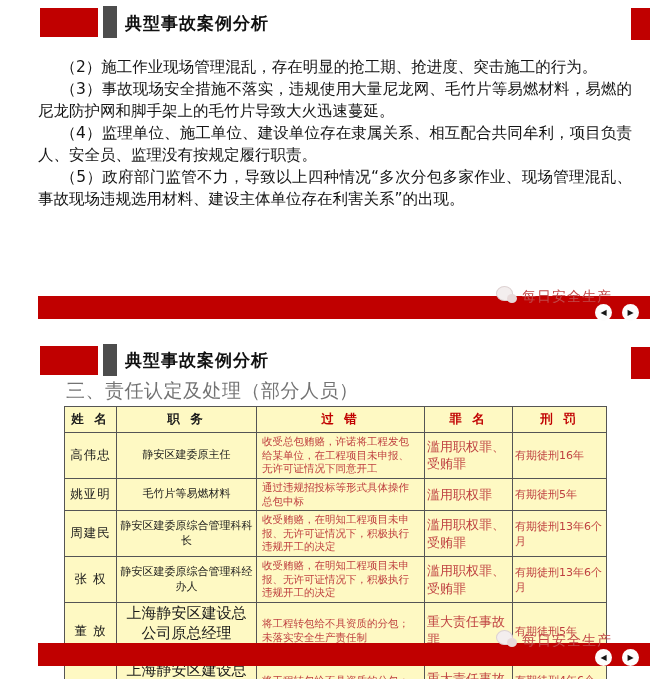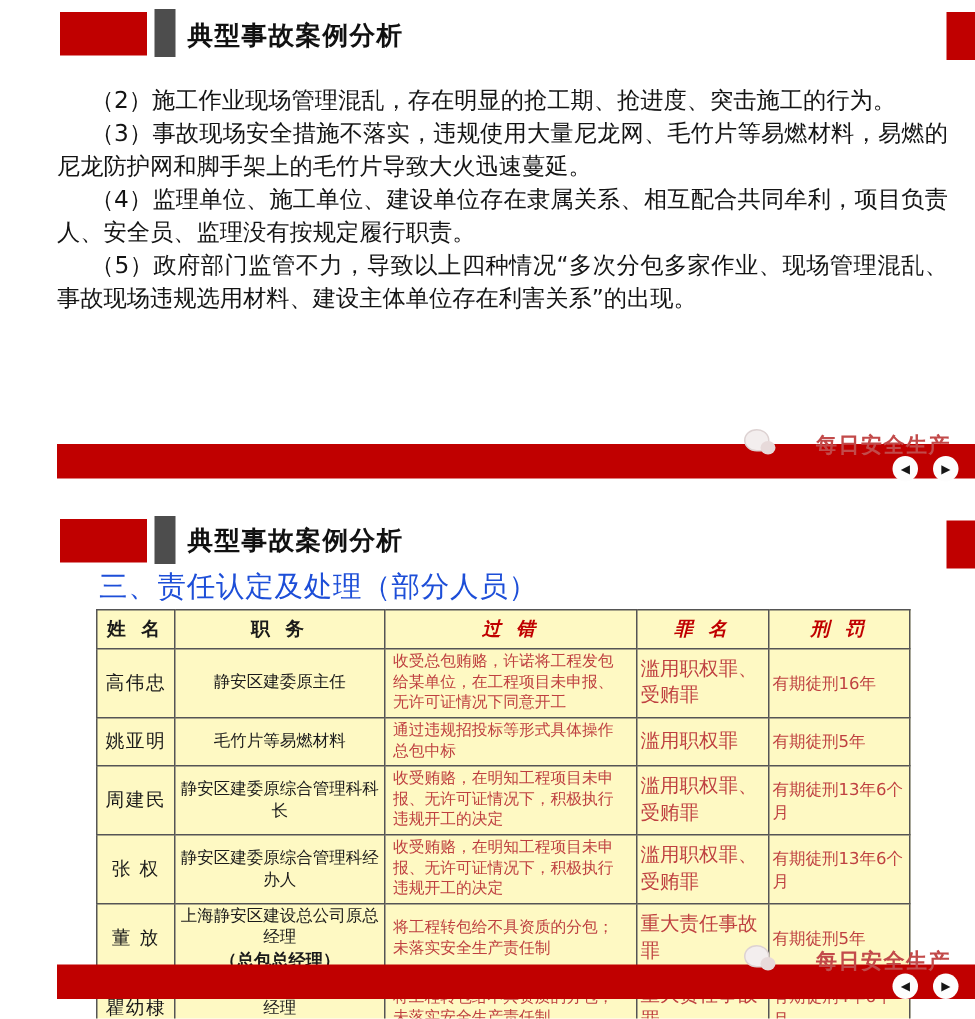--- a/index.html
+++ b/index.html
@@ -20,44 +20,44 @@
   .edge-red { position:absolute; right:0; width:19px; height:32px; background:#c00000; }
 
   
   .body-text { position:absolute; left:38px; top:56px; width:594px; font-size:15.5px; line-height:22px; color:#141414; text-align:justify; }
   .body-text p { text-indent:1.45em; }
 
   
   .footer-bar { position:absolute; left:38px; width:612px; height:23px; background:#c00000; }
 
   
-  .wm-text { position:absolute; font-size:14px; font-weight:bold; color:#c24a4a; letter-spacing:1px; white-space:nowrap; z-index:6;margin-left:22px; }
+  .wm-text { position:absolute; font-size:14px; font-weight:normal; color:#c24a4a; letter-spacing:1px; white-space:nowrap; z-index:6; }
   .wm-logo { position:absolute; width:22px; height:18px; z-index:6; }
   .wm-logo::before { content:""; position:absolute; left:0; top:0; width:15px; height:13px; background:#f3eeee; border:1px solid #ddd2d2; border-radius:50% 50% 10% 50%; }
   .wm-logo::after  { content:""; position:absolute; right:1px; bottom:1px; width:10px; height:9px; background:#e7dada; border-radius:50%; }
   .wm-nav { position:absolute; width:17px; height:17px; border-radius:50%; background:#fdfdfd; color:#151515; font-size:8px; line-height:17px; text-align:center; z-index:6; }
 
   
-  .section-heading { position:absolute; left:66px; top:378px; font-size:19px; color:#1d4ed8; letter-spacing:0.5px; white-space:nowrap; }
+  .section-heading { position:absolute; left:66px; top:378px; font-size:19px; color:#737373; letter-spacing:0.5px; white-space:nowrap; }
 
   table.resp { position:absolute; left:64px; top:406px; border-collapse:collapse; table-layout:fixed; background:#fef9c3; z-index:2; }
   table.resp th, table.resp td { border:1px solid #555; overflow:hidden; }
   table.resp th { font-size:12.5px; font-weight:bold; letter-spacing:3px; padding:2px; }
-  th.red-h { color:#c00000;font-style:italic; }
+  th.red-h { color:#c00000; }
   col.c-name   { width:52px; }
   col.c-pos    { width:140px; }
   col.c-fault  { width:168px; }
   col.c-crime  { width:88px; }
   col.c-pen    { width:94px; }
   td.name   { font-size:12.5px; text-align:center; color:#1a1a1a; letter-spacing:1px; }
   td.pos    { font-size:11px; text-align:center; color:#1a1a1a; line-height:1.3; padding:1px 3px; }
   td.fault  { font-size:10.5px; color:#bf4040; line-height:1.3; padding:2px 5px; text-align:left; }
   td.crime  { font-size:13px; color:#bf4040; text-align:left; line-height:1.35; padding:1px 2px; }
   td.pen    { font-size:11px; color:#bf4040; text-align:left; padding:1px 2px; }
-  tr.small-pos td.pos .pos-line1 { font-size:11px; display:block; }
+  tr.small-pos td.pos .pos-line1 { font-size:15px; display:block; }
   tr.small-pos td.pos .pos-line2 { font-size:11.5px; font-weight:bold; display:block; }
   .pos-line1, .pos-line2 { display:block; }
 </style>
 </head>
 <body>
 
 <div class="slide" id="slide1">
   <div class="hdr-red" style="left:40px; top:8px;"></div>
   <div class="hdr-gray" style="left:103px; top:6px;"></div>
   <div class="hdr-title" style="left:125px; top:12px;">典型事故案例分析</div>

